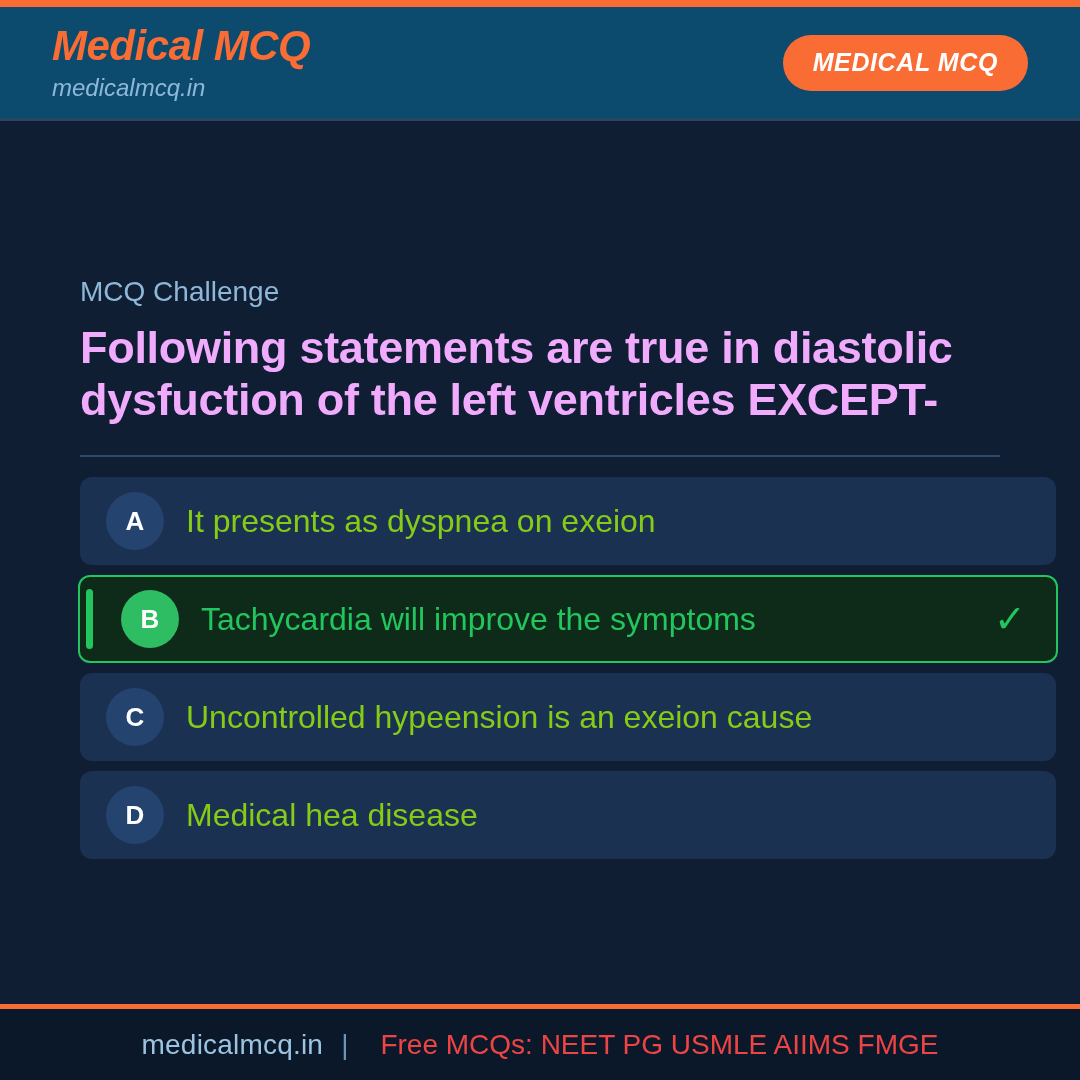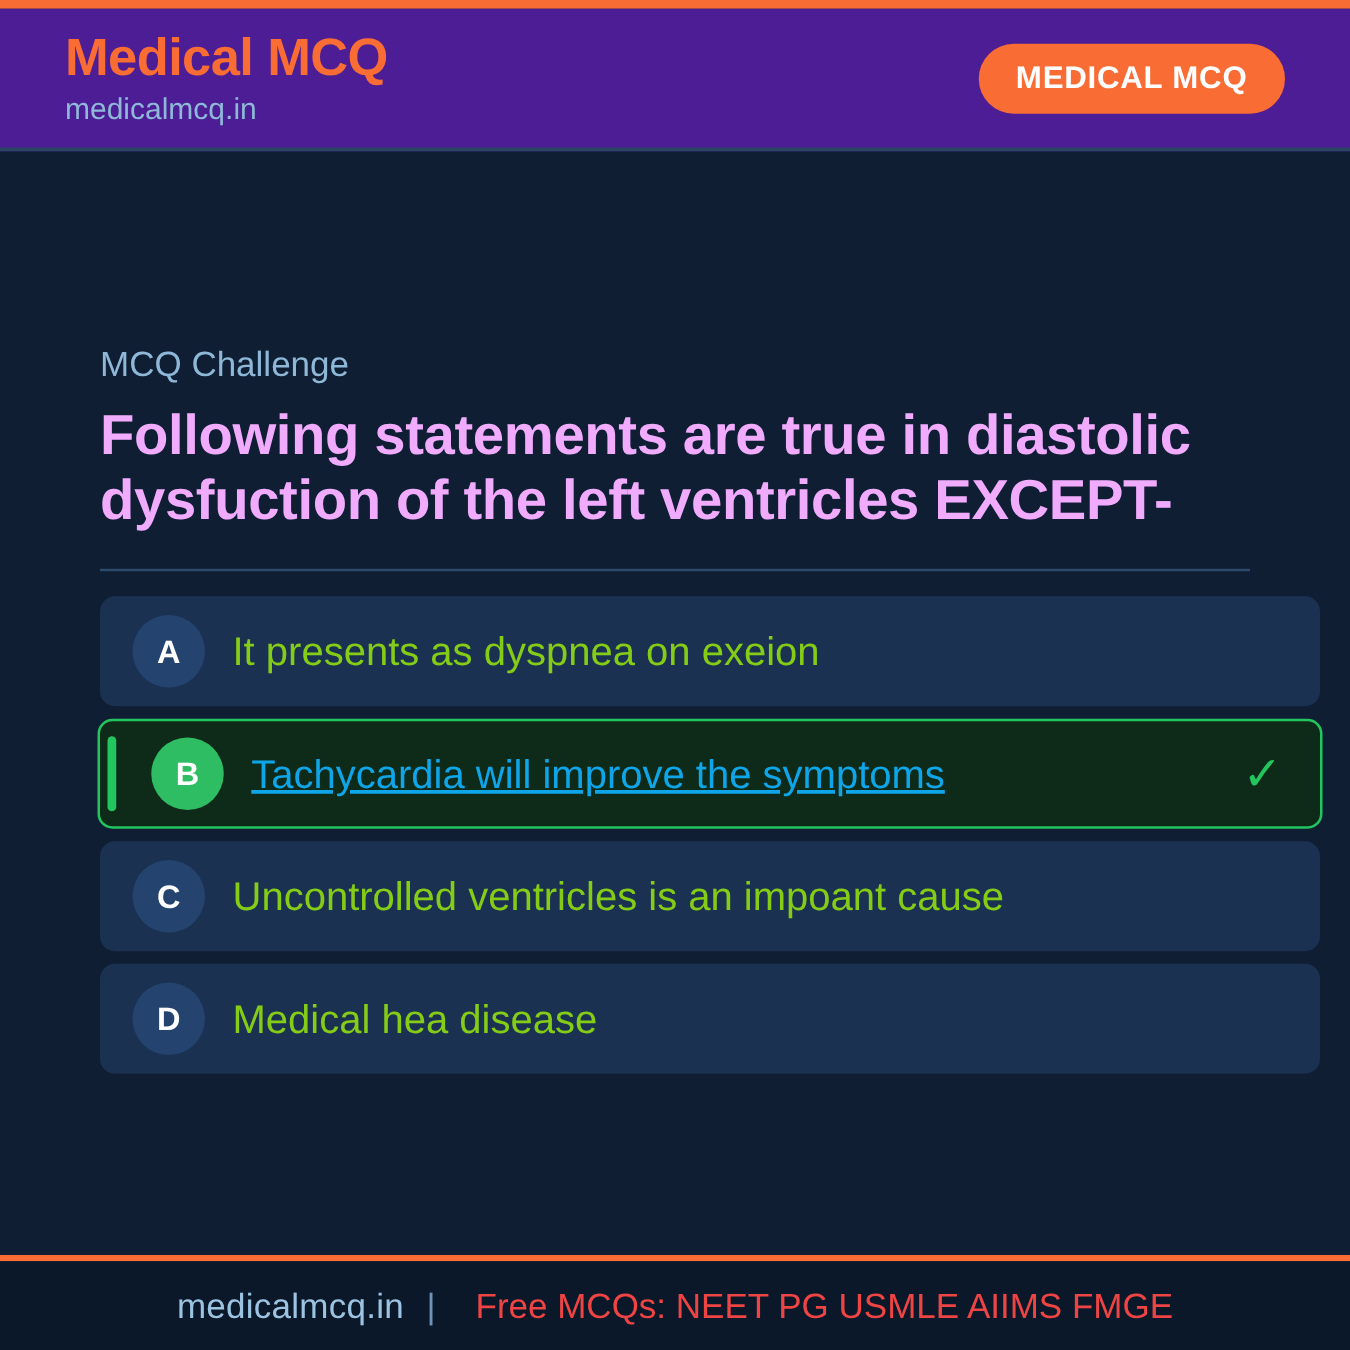--- a/index.html
+++ b/index.html
@@ -23,26 +23,27 @@
     height: 7px;
     width: 100%;
     background: #f96c34;
     flex: 0 0 auto;
   }
 
   
   .header {
     flex: 0 0 auto;
     height: 114px;
-    background: #4c1d95;
+    background: #0c4a6e;
     border-bottom: 3px solid #2b4463;
     display: flex;
     align-items: center;
     justify-content: space-between;
     padding: 0 52px;
+    font-style: italic;
   }
 
   .brand {
     display: flex;
     flex-direction: column;
     justify-content: center;
     line-height: 1;
   }
 
   .brand-title {
@@ -172,22 +173,21 @@
     border-radius: 4px;
     background: #22c55e;
   }
 
   .option.correct .letter {
     background: #2ebd63;
     margin-left: 17px;
   }
 
   .option.correct .text {
-    color: #0ea5e9;
-    text-decoration: underline;
+    color: #22c55e;
   }
 
   .option.correct .check {
     visibility: visible;
   }
 
   
   .footer-accent {
     height: 5px;
     width: 100%;
@@ -253,21 +253,21 @@
 
     <div class="option correct">
       <div class="accent-bar"></div>
       <div class="letter">B</div>
       <div class="text">Tachycardia will improve the symptoms</div>
       <div class="check">✓</div>
     </div>
 
     <div class="option">
       <div class="letter">C</div>
-      <div class="text">Uncontrolled ventricles is an impoant cause</div>
+      <div class="text">Uncontrolled hypeension is an exeion cause</div>
       <div class="check"></div>
     </div>
 
     <div class="option">
       <div class="letter">D</div>
       <div class="text">Medical hea disease</div>
       <div class="check"></div>
     </div>
 
   </div>

